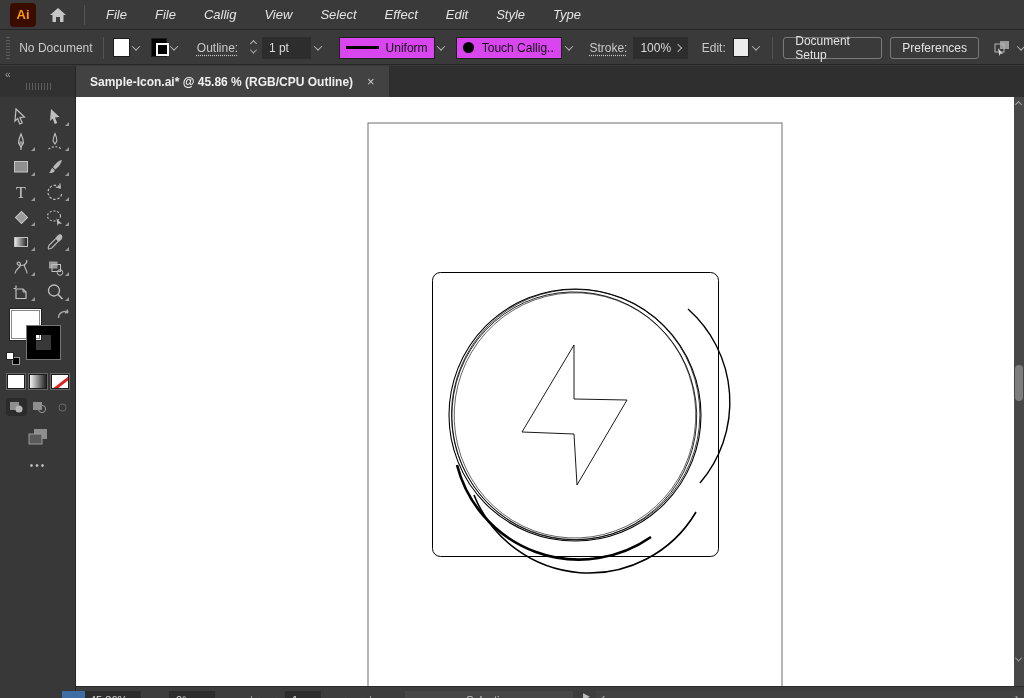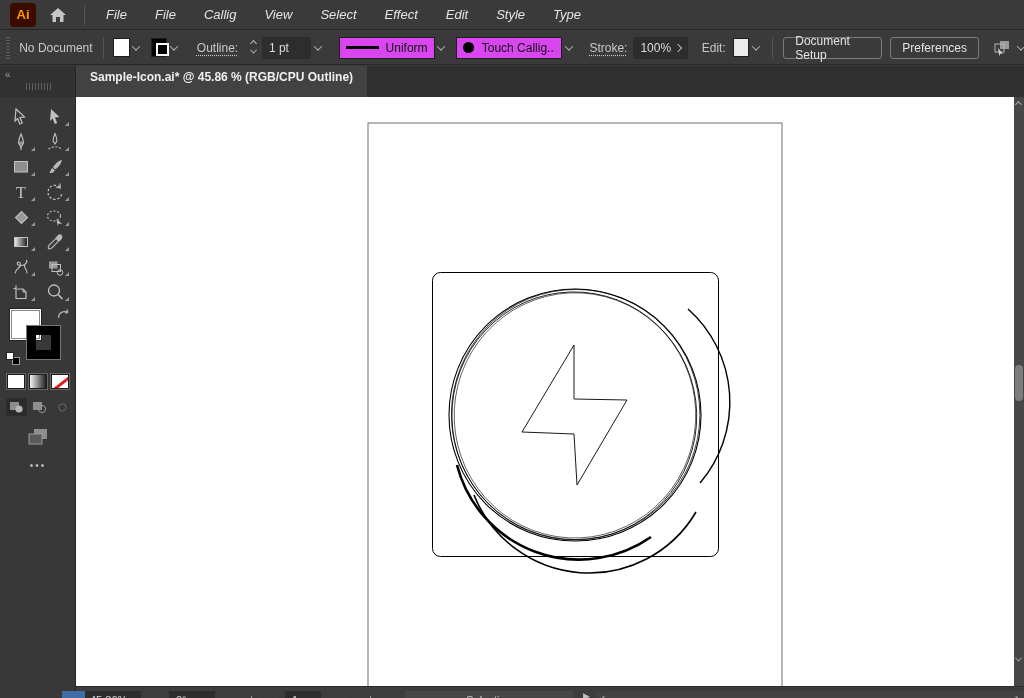--- a/index.html
+++ b/index.html
@@ -70,21 +70,21 @@
   .color-btn.none{background:#fff;position:relative;overflow:hidden;}
   .color-btn.none::after{content:"";position:absolute;left:-2px;top:6px;width:26px;height:3px;background:#d22;transform:rotate(-38deg);}
   .mode-row{position:absolute;left:6px;top:332px;display:flex;gap:2px;}
   .mode-btn{width:21px;height:18px;display:flex;align-items:center;justify-content:center;border-radius:3px;}
   .mode-btn.active{background:#2b2b2b;}
   .screen-mode{position:absolute;left:26px;top:360px;}
   .more-dots{position:absolute;left:0;top:394px;width:76px;text-align:center;color:#bdbdbd;font-size:10px;letter-spacing:2px;}
 
   
   .tabbar{position:absolute;left:76px;top:66px;right:0;height:31px;background:var(--tabbar-bg);display:flex;}
-  .doc-tab{height:31px;background:var(--tab-active);display:flex;align-items:center;padding:4px 14px;gap:14px;flex-direction:column;}
+  .doc-tab{height:31px;background:var(--tab-active);display:flex;align-items:center;padding:12px 14px;gap:14px;}
   .doc-tab .title{font-size:12px;font-weight:bold;color:#efefef;white-space:nowrap;}
   .doc-tab .close{font-size:13px;color:#cfcfcf;}
 
   .canvas{position:absolute;left:76px;top:97px;width:938px;height:589px;background:var(--canvas-bg);overflow:hidden;}
   .canvas svg{position:absolute;left:0;top:0;}
 
   .vscroll{position:absolute;right:0;top:97px;width:10px;height:589px;background:var(--track);}
   .vscroll .chev{border-color:#a5a5a5;width:5px;height:5px;}
   .vs-up{position:absolute;top:5px;left:2px;}
   .vs-down{position:absolute;bottom:24px;left:2px;}

